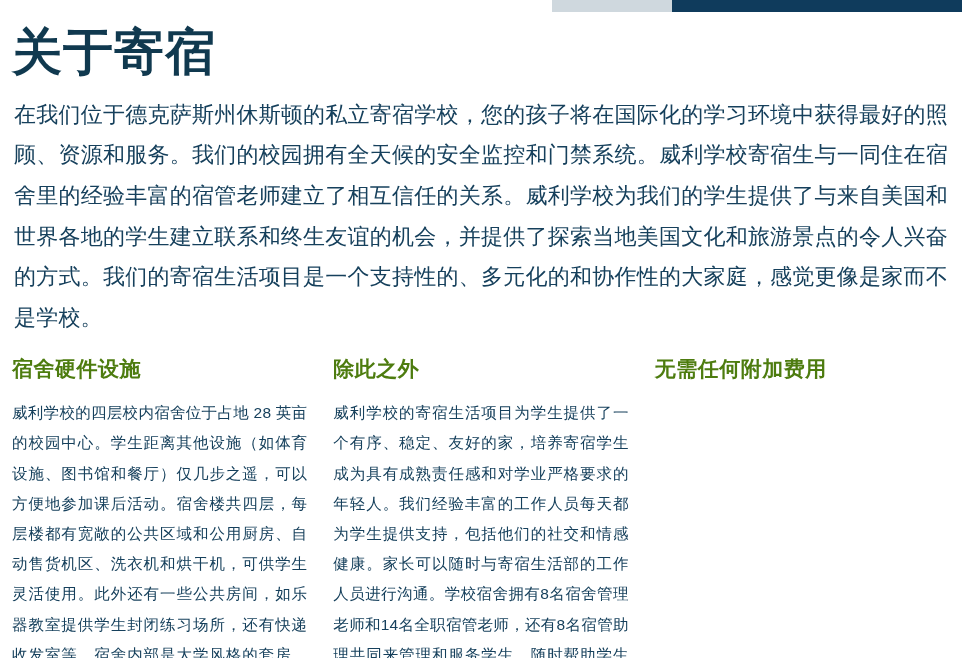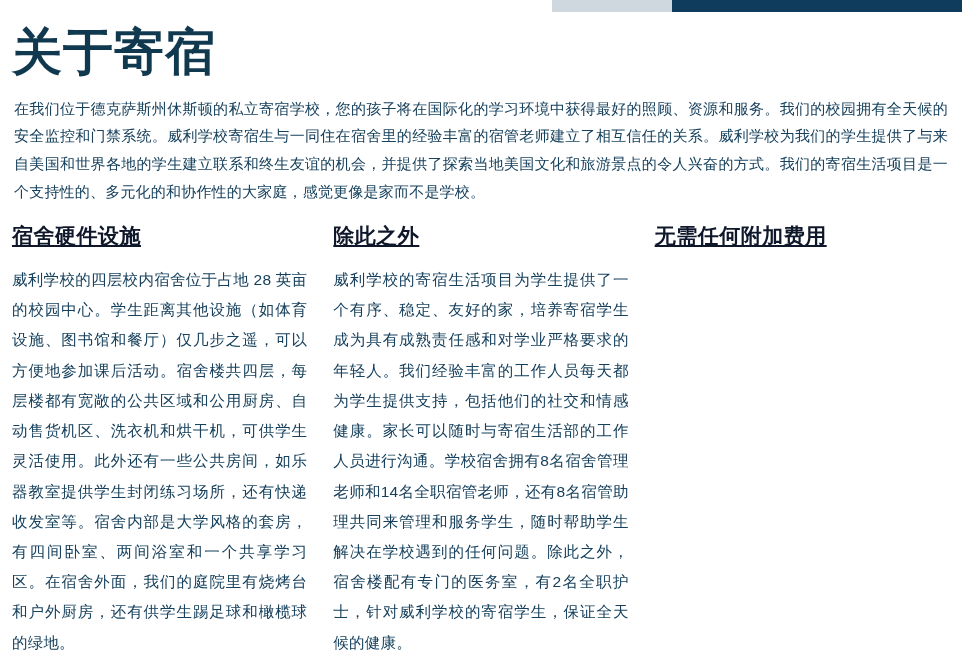--- a/index.html
+++ b/index.html
@@ -58,43 +58,42 @@
   .title {
     font-size: 50px;
     line-height: 1.05;
     font-weight: bold;
     color: #10394f;
     letter-spacing: 1px;
     margin: 4px 0 16px 0;
     font-family: "Liberation Sans", sans-serif;
   }
   .intro {
-    font-size: 15px;
+    font-size: 22px;
     line-height: 1.85;
     color: #16405c;
     text-align: justify;
     margin: 0 2px 16px 2px;
     letter-spacing: 0.2px;
   }
   .columns {
     display: flex;
     gap: 26px;
     margin-top: 14px;
   }
   .col {
     flex: 1 1 0;
     min-width: 0;
   }
   .col-head {
     font-size: 21px;
     font-weight: bold;
-    color: #0f172a;
+    color: #4d7c0f;
     margin: 0 0 14px 0;
     letter-spacing: 0.5px;
-    text-decoration: underline;
   }
   .col-body {
     font-size: 15.5px;
     line-height: 1.95;
     color: #16405c;
     text-align: justify;
     letter-spacing: 0.2px;
   }
 </style>
 </head>

